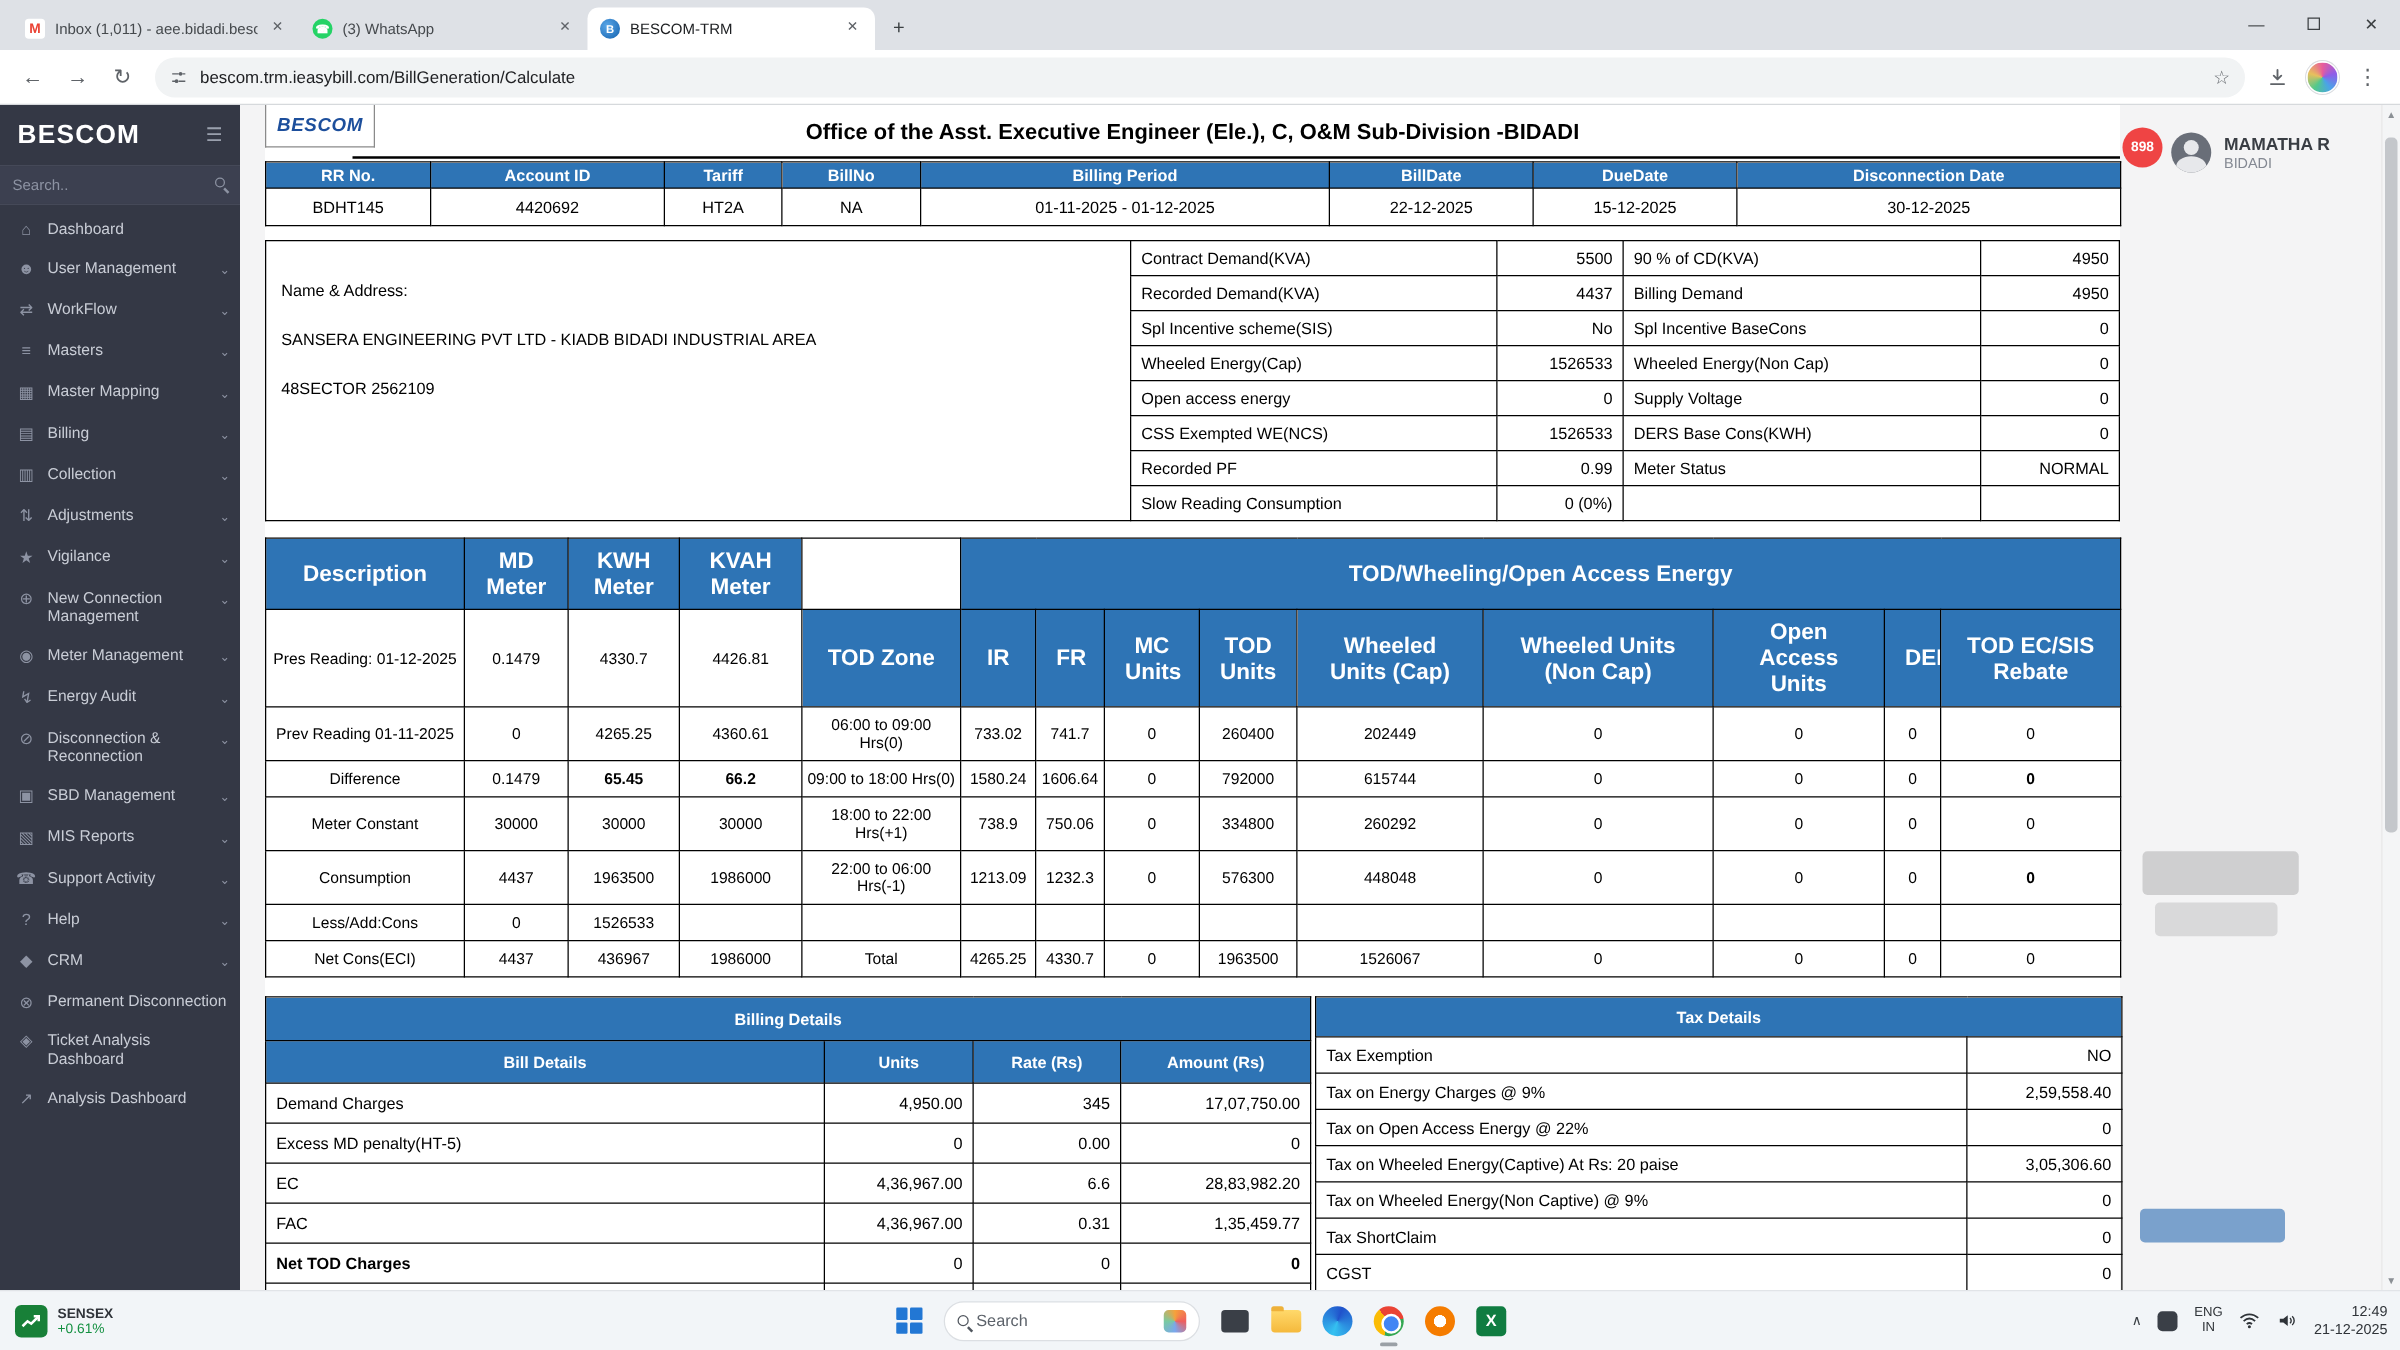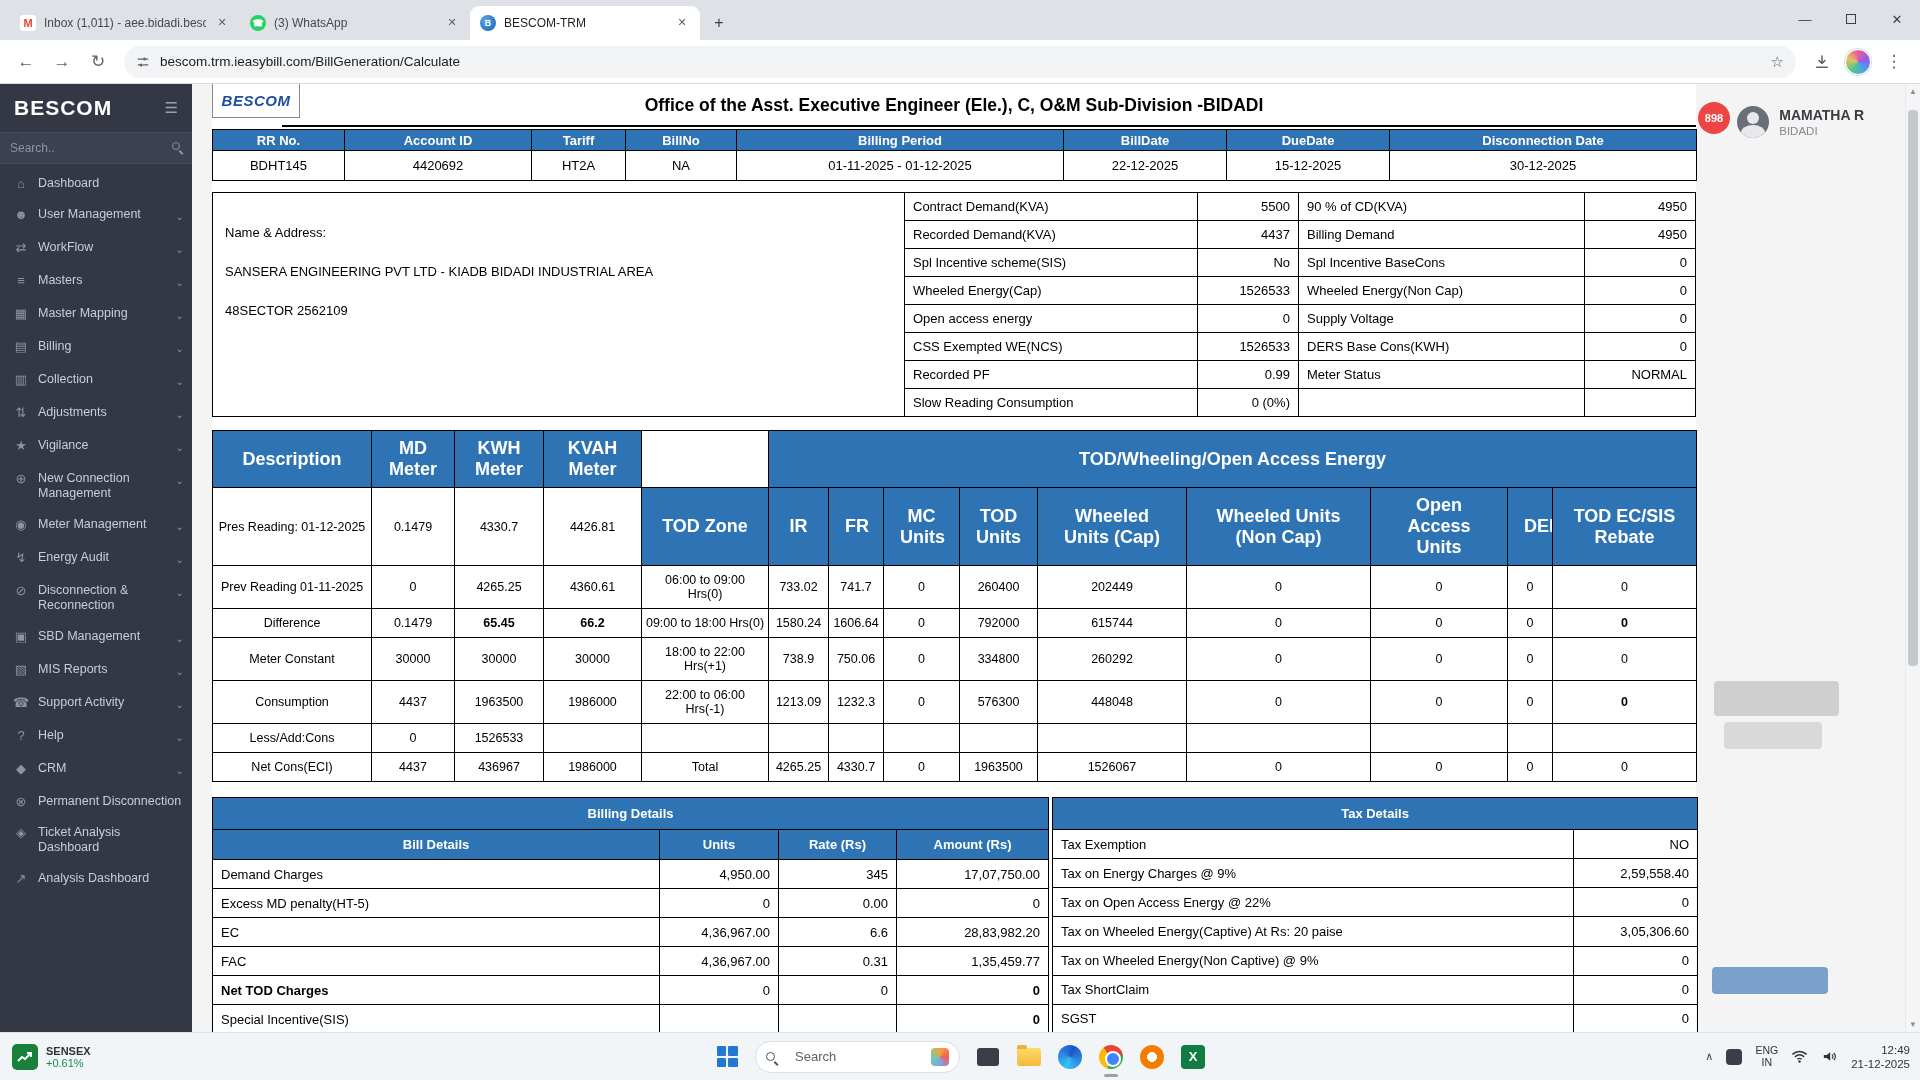--- a/index.html
+++ b/index.html
@@ -124,21 +124,21 @@
 
   
   .taskbar{height:48px;background:#f2f5f8;border-top:1px solid #e1e4e8;position:relative;display:flex;align-items:center}
   .sensex{position:absolute;left:12px;display:flex;align-items:center;gap:8px}
   .sensex-ic{width:26px;height:26px;border-radius:5px;background:#188038;display:flex;align-items:center;justify-content:center}
   .sensex .l1{font-size:11px;font-weight:bold;color:#30343a}
   .sensex .l2{font-size:11px;color:#149041}
   .tb-center{margin:0 auto;display:flex;align-items:center;gap:15px}
   .win-ic{width:21px;height:21px;display:grid;grid-template-columns:1fr 1fr;grid-template-rows:1fr 1fr;gap:2px}
   .win-ic span{background:#2277d4;border-radius:1px}
-  .search-pill{width:205px;height:32px;background:#fff;border:1px solid #dcdfe3;border-radius:17px;display:flex;align-items:center;padding:0 10px;gap:20px}
+  .search-pill{width:205px;height:32px;background:#fff;border:1px solid #dcdfe3;border-radius:17px;display:flex;align-items:center;padding:0 10px;gap:6px}
   .search-pill .smag{position:relative;width:9px;height:9px;border:1.6px solid #50565e;border-radius:50%;flex-shrink:0}
   .search-pill .smag::after{content:"";position:absolute;left:8px;top:8px;width:5px;height:1.6px;background:#50565e;transform:rotate(45deg);transform-origin:0 0}
   .search-pill .txt{flex:1;font-size:13px;color:#5c626a}
   .hl-ic{width:18px;height:18px;border-radius:4px;background:conic-gradient(#f6a13b,#ef5e5e,#7aa7ee,#79caa1,#f6a13b)}
   .app-ic{width:26px;height:26px;position:relative;display:flex;align-items:center;justify-content:center}
   .app-ic.active::after{content:"";position:absolute;bottom:-7px;left:50%;transform:translateX(-50%);width:14px;height:3px;border-radius:2px;background:#9aa0a6}
   .ic-dark{width:22px;height:18px;background:#3a3f47;border-radius:3px}
   .ic-folder{width:24px;height:18px;background:linear-gradient(#ffd96b,#f5b93c);border-radius:2px 3px 3px 3px;position:relative}
   .ic-folder::before{content:"";position:absolute;left:0;top:-3px;width:10px;height:4px;background:#eeb13a;border-radius:2px 2px 0 0}
   .ic-edge{width:24px;height:24px;border-radius:50%;background:conic-gradient(from 200deg,#35c1f1,#2052cb,#35c1f1)}
@@ -685,20 +685,24 @@
                 </tr>
                 <tr>
                   <td>Tax on Wheeled Energy(Non Captive) @ 9%</td>
                   <td>0</td>
                 </tr>
                 <tr>
                   <td>Tax ShortClaim</td>
                   <td>0</td>
                 </tr>
                 <tr>
+                  <td>CGST</td>
+                  <td>0</td>
+                </tr>
+                <tr>
                   <td>SGST</td>
                   <td>0</td>
                 </tr>
                 <tr>
                   <td>Total Tax</td>
                   <td>5,64,865.00</td>
                 </tr>
               </tbody>
           </table>
         </div>

